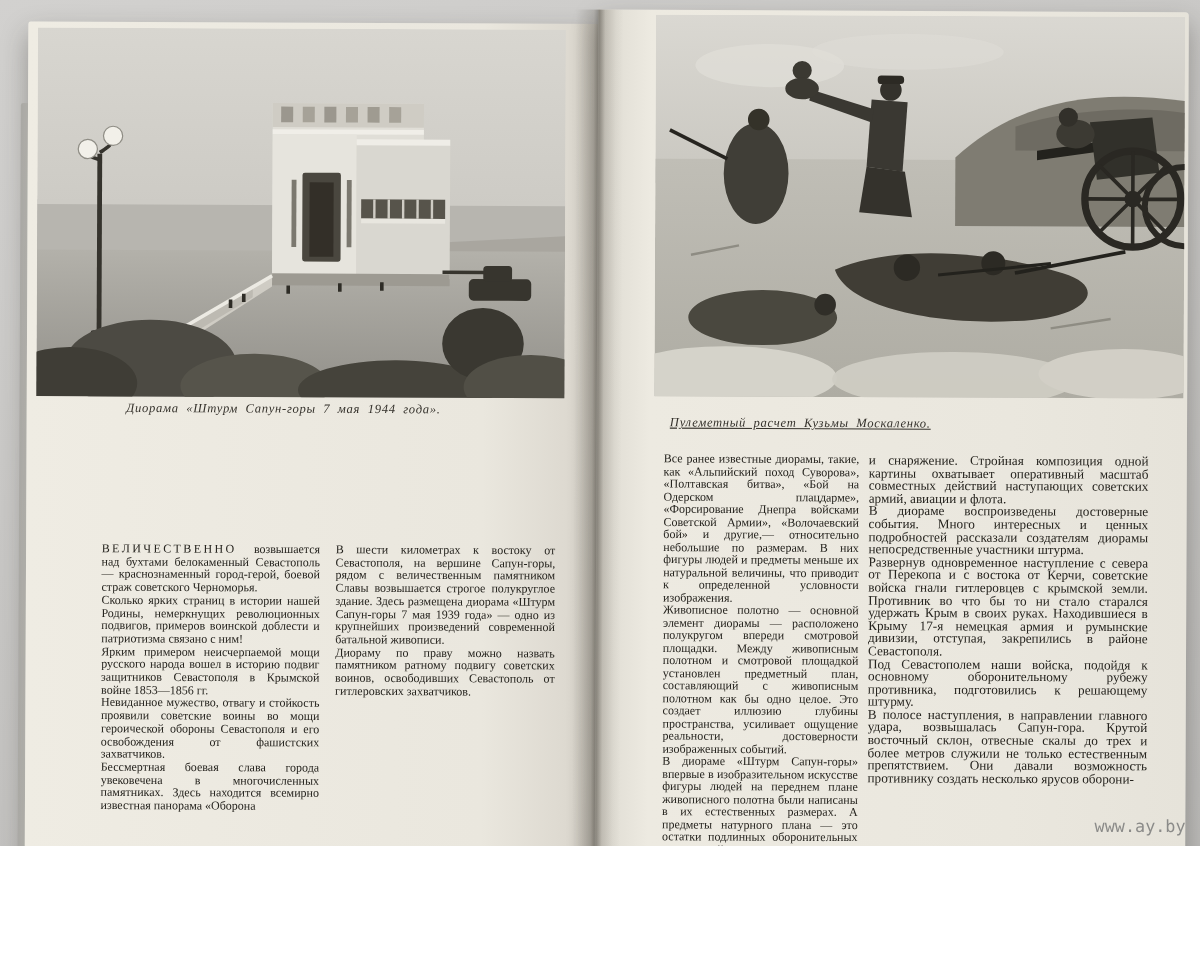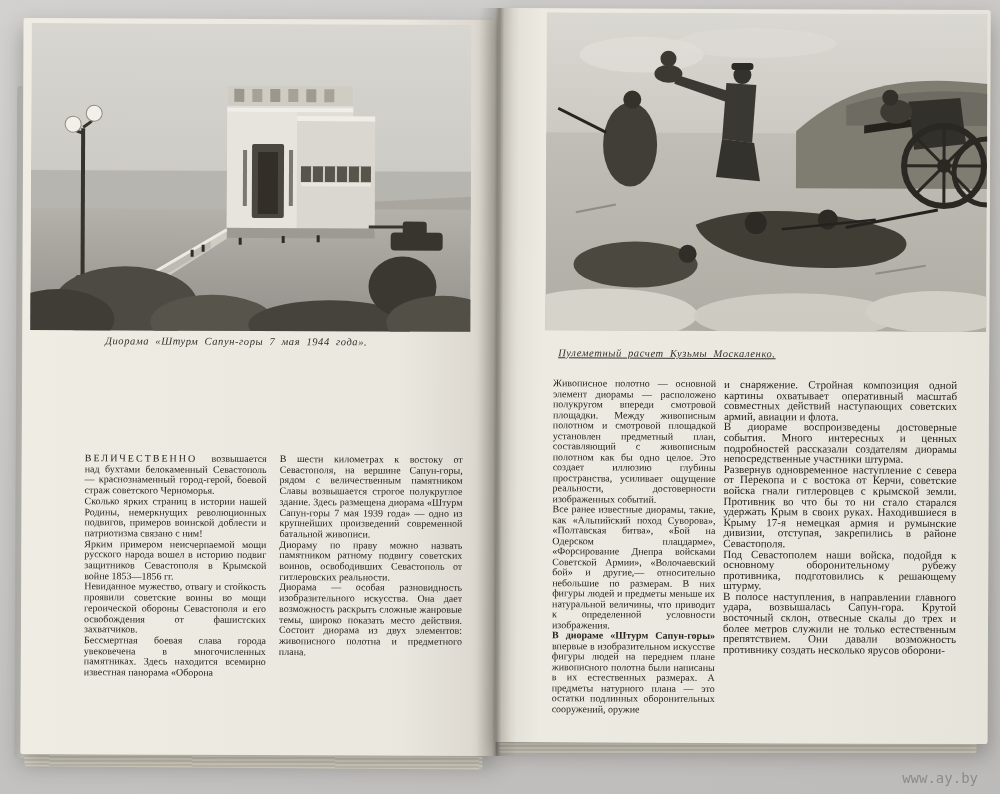--- a/index.html
+++ b/index.html
@@ -1,17 +1,17 @@
 <!DOCTYPE html>
 <html><head>
 <meta charset="utf-8">
 <style>
   html,body{margin:0;padding:0;}
   .stage{
-    position:relative;width:1000px;height:794px;overflow:hidden;
+    position:relative;width:1000px;height:705px;overflow:hidden;
     background:linear-gradient(160deg,#d2d1cf 0%,#c9c8c6 40%,#bcbbb9 100%);
     font-family:"Liberation Serif", serif;
   }
   .book{position:absolute;left:0;top:0;width:1000px;height:794px;transform:rotate(0.25deg);}
   .cover-edge{
     position:absolute;left:16px;top:88px;width:12px;height:672px;
     background:linear-gradient(to right,#b9b8b4,#dddcd6);
     border-radius:2px 0 0 3px;
   }
   .page{
@@ -54,23 +54,23 @@
   .textblock{position:absolute;display:flex;}
   .textblock-left{left:63px;top:435px;width:398px;gap:13px;}
   .textblock-right{left:56px;top:370px;width:404px;gap:8px;}
   .col{color:#26241f;text-align:justify;}
   .col p{margin:0;}
   .col-l1{width:182px;font-size:10px;line-height:10.7px;}
   .col-l2{width:183px;font-size:10px;line-height:10.7px;}
   .col-r1{width:163px;font-size:10px;line-height:10.5px;}
   .col-r2{width:233px;font-size:11px;line-height:10.6px;}
   .caps-lead{letter-spacing:2px;margin-top:18px;}
-  .col b{font-weight:bold;margin-top:12px;}
+  .col b{font-weight:normal;margin-top:12px;}
   .watermark{
-    position:absolute;right:22px;bottom:8px;
+    position:absolute;right:12px;bottom:8px;
     font-family:"DejaVu Sans Mono", monospace;font-size:14px;color:#8b8b89;
   }
 </style>
 </head>
 <body>
 
 <div class="stage">
   <div class="book">
 
     <div class="cover-edge"></div>
@@ -151,22 +151,21 @@
       <div class="textblock textblock-left">
         <div class="col col-l1">
             <p><span class="caps-lead">ВЕЛИЧЕСТВЕННО</span> возвышается над бухтами белокаменный Севастополь — краснознаменный город-герой, боевой страж советского Черноморья.</p>
             <p>Сколько ярких страниц в истории нашей Родины, немеркнущих революционных подвигов, примеров воинской доблести и патриотизма связано с ним!</p>
             <p>Ярким примером неисчерпаемой мощи русского народа вошел в историю подвиг защитников Севастополя в Крымской войне 1853—1856 гг.</p>
             <p>Невиданное мужество, отвагу и стойкость проявили советские воины во мощи героической обороны Севастополя и его освобождения от фашистских захватчиков.</p>
             <p>Бессмертная боевая слава города увековечена в многочисленных памятниках. Здесь находится всемирно известная панорама «Оборона</p>
           </div>
         <div class="col col-l2">
             <p>В шести километрах к востоку от Севастополя, на вершине Сапун-горы, рядом с величественным памятником Славы возвышается строгое полукруглое здание. Здесь размещена диорама «Штурм Сапун-горы 7 мая 1939 года» — одно из крупнейших произведений современной батальной живописи.</p>
-            <p>Диораму по праву можно назвать памятником ратному подвигу советских воинов, освободивших Севастополь от гитлеровских реальности.</p>
-            <p>Диорама — особая разновидность изобразительного искусства. Она дает возможность раскрыть сложные жанровые темы, широко показать место действия. Состоит диорама из двух элементов: живописного полотна и предметного плана.</p>
+            <p>Диораму по праву можно назвать памятником ратному подвигу советских воинов, освободивших Севастополь от гитлеровских захватчиков.</p>
           </div>
       </div>
     </div>
 
     <div class="page page-right">
       <svg class="photo photo-right" viewBox="0 0 441 318" aria-hidden="true">
         <defs>
           <linearGradient id="psky" x1="0" y1="0" x2="0" y2="1">
             <stop offset="0" stop-color="#dad8d2"></stop>
               <stop offset="1" stop-color="#c9c7c0"></stop>
@@ -213,22 +212,22 @@
         <circle cx="142" cy="241" r="9" fill="#302e28"></circle>
 
         <ellipse cx="60" cy="302" rx="92" ry="26" fill="#d5d3ca"></ellipse>
         <ellipse cx="250" cy="303" rx="102" ry="23" fill="#cfccc3" opacity=".95"></ellipse>
         <ellipse cx="392" cy="298" rx="72" ry="21" fill="#d2cfc6"></ellipse>
         <path d="M30,200 L70,192 M330,260 L380,252" stroke="#8e8c83" stroke-width="2"></path>
       </svg>
       <div class="caption caption-right">Пулеметный расчет Кузьмы Москаленко.</div>
       <div class="textblock textblock-right">
         <div class="col col-r1">
+            <p>Все ранее известные диорамы, такие, как «Альпийский поход Суворова», «Полтавская битва», «Бой на Одерском плацдарме», «Форсирование Днепра войсками Советской Армии», «Волочаевский бой» и другие,— относительно небольшие по размерам. В них фигуры людей и предметы меньше их натуральной величины, что приводит к определенной условности изображения.</p>
             <p>Живописное полотно — основной элемент диорамы — расположено полукругом впереди смотровой площадки. Между живописным полотном и смотровой площадкой установлен предметный план, составляющий с живописным полотном как бы одно целое. Это создает иллюзию глубины пространства, усиливает ощущение реальности, достоверности изображенных событий.</p>
-            <p>Все ранее известные диорамы, такие, как «Альпийский поход Суворова», «Полтавская битва», «Бой на Одерском плацдарме», «Форсирование Днепра войсками Советской Армии», «Волочаевский бой» и другие,— относительно небольшие по размерам. В них фигуры людей и предметы меньше их натуральной величины, что приводит к определенной условности изображения.</p>
             <p><b>В диораме «Штурм Сапун-горы»</b> впервые в изобразительном искусстве фигуры людей на переднем плане живописного полотна были написаны в их естественных размерах. А предметы натурного плана — это остатки подлинных оборонительных сооружений, оружие</p>
           </div>
         <div class="col col-r2">
             <p>и снаряжение. Стройная композиция одной картины охватывает оперативный масштаб совместных действий наступающих советских армий, авиации и флота.</p>
             <p>В диораме воспроизведены достоверные события. Много интересных и ценных подробностей рассказали создателям диорамы непосредственные участники штурма.</p>
             <p>Развернув одновременное наступление с севера от Перекопа и с востока от Керчи, советские войска гнали гитлеровцев с крымской земли. Противник во что бы то ни стало старался удержать Крым в своих руках. Находившиеся в Крыму 17-я немецкая армия и румынские дивизии, отступая, закрепились в районе Севастополя.</p>
             <p>Под Севастополем наши войска, подойдя к основному оборонительному рубежу противника, подготовились к решающему штурму.</p>
             <p>В полосе наступления, в направлении главного удара, возвышалась Сапун-гора. Крутой восточный склон, отвесные скалы до трех и более метров служили не только естественным препятствием. Они давали возможность противнику создать несколько ярусов оборони-</p>
           </div>
       </div>

